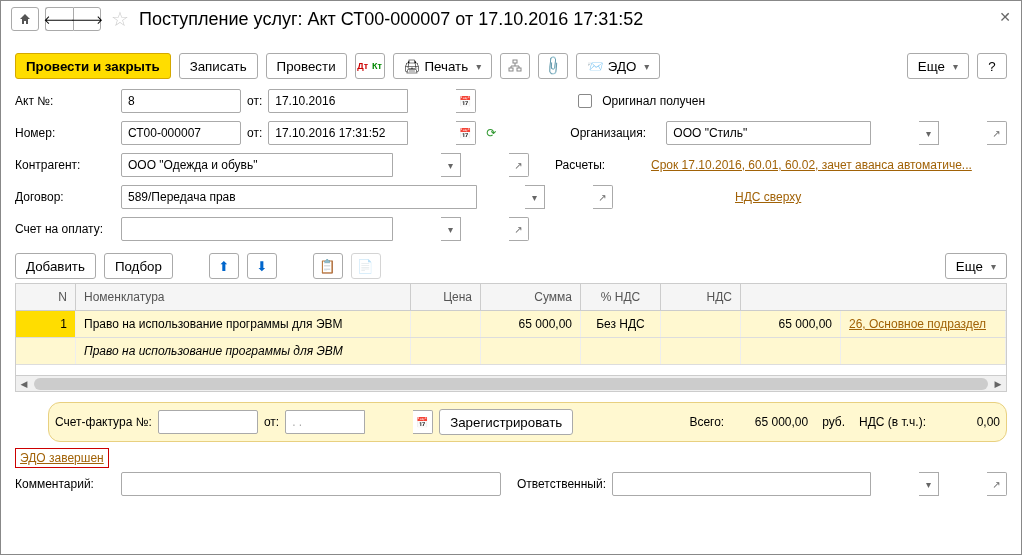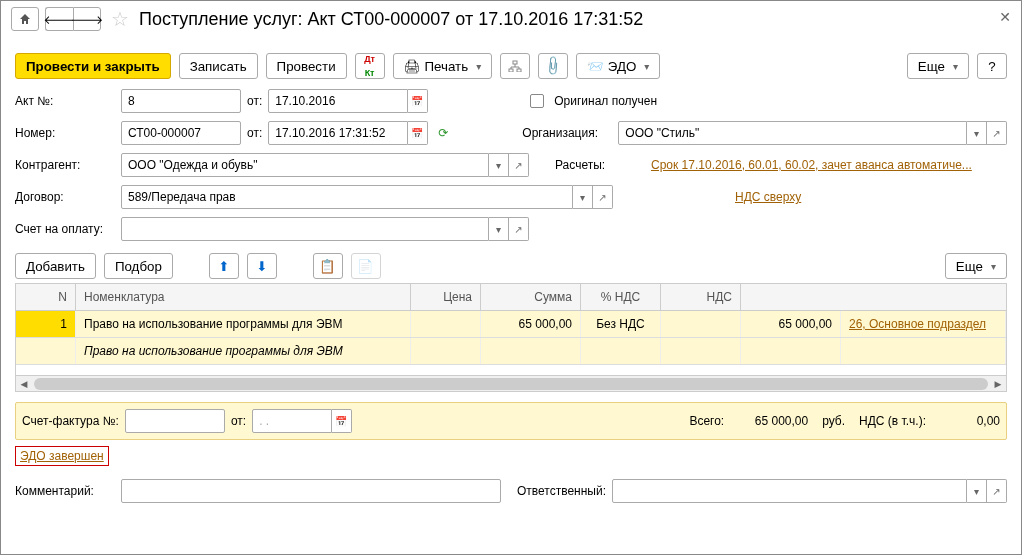--- a/index.html
+++ b/index.html
@@ -8,27 +8,27 @@
 .titlebar .btn-icon { border: 1px solid #aaa; background: #fff; border-radius: 3px; height: 24px; width: 28px; display: flex; align-items: center; justify-content: center; cursor: pointer; }
 .btn-group { display: flex; }
 .btn-group .btn-icon:first-child { border-radius: 3px 0 0 3px; border-right: none; }
 .btn-group .btn-icon:last-child { border-radius: 0 3px 3px 0; }
 .star { color: #ccc; font-size: 20px; margin: 0 4px; }
 .title { font-size: 18px; font-weight: normal; }
 .close-x { position: absolute; right: 10px; top: 8px; cursor: pointer; font-size: 14px; color: #666; }
 .toolbar { display: flex; align-items: center; padding: 4px 14px 10px; gap: 8px; flex-wrap: wrap; margin-top: 12px; }
 .btn { border: 1px solid #aaa; background: #fff; border-radius: 3px; padding: 5px 10px; cursor: pointer; height: 26px; display: flex; align-items: center; gap: 4px; white-space: nowrap; }
 .btn-yellow { background: #ffdd00; border-color: #d4a800; font-weight: bold; }
-.btn-sq { width: 30px; padding: 6px; justify-content: center; flex-direction: column; }
+.btn-sq { width: 30px; padding: 6px; justify-content: center; }
 .dropdown-arrow::after { content: "▾"; margin-left: 4px; color: #666; font-size: 10px; }
 .form-area { padding: 0 14px; }
 .form-row { display: flex; align-items: center; margin-bottom: 8px; gap: 6px; }
 .lbl { width: 100px; }
 .input { border: 1px solid #aaa; border-radius: 2px; height: 24px; padding: 0 6px; display: flex; align-items: center; background: #fff; }
-.input-group { display: flex; }
+.input-group { display: flex; gap: 48px; }
 .input-group .input { border-radius: 2px 0 0 2px; }
 .input-btn { border: 1px solid #aaa; border-left: none; width: 20px; height: 24px; display: flex; align-items: center; justify-content: center; background: #fff; cursor: pointer; font-size: 10px; color: #666; }
 .input-btn:last-child { border-radius: 0 2px 2px 0; }
 .link { color: #a16207; text-decoration: underline; cursor: pointer; }
 .table-toolbar { display: flex; align-items: center; gap: 8px; padding: 4px 0; }
 .table { border: 1px solid #ccc; width: 100%; }
 .thead { display: flex; background: #f5f5f5; border-bottom: 1px solid #ccc; }
 .th { padding: 6px 8px; border-right: 1px solid #ccc; color: #555; }
 .trow { display: flex; background: #fff8d0; border-bottom: 1px solid #ddd; }
 .trow.sel .td-n { background: #ffdd00; }
@@ -39,21 +39,21 @@
 .td-price { width: 70px; text-align: right; }
 .td-sum { width: 100px; text-align: right; }
 .td-vat { width: 80px; text-align: center; }
 .td-nds { width: 80px; text-align: right; }
 .td-total { width: 100px; text-align: right; }
 .td-acc { flex: 1; }
 .scroll-track { height: 16px; background: #f0f0f0; border: 1px solid #ccc; border-top: none; display: flex; align-items: center; }
 .scroll-btn { width: 16px; height: 14px; display: flex; align-items: center; justify-content: center; font-size: 9px; color: #666; cursor: pointer; }
 .scroll-thumb { height: 12px; background: #ccc; border-radius: 6px; flex: 1; margin: 0 2px; }
 .footer-row { display: flex; align-items: center; gap: 6px; margin-top: 10px; padding: 6px; }
-.footer-row.hl { background: #fff8d0; border: 1px solid #e8d080; border-radius: 2px; }
+.footer-row.hl { background: #fff8d0; border: 1px solid #e8d080; border-radius: 12px; margin-left: 33px; }
 .totals { margin-left: auto; display: flex; gap: 14px; align-items: center; }
 .edo-box { display: inline-block; border: 1px solid #cc0000; padding: 2px 4px; margin-top: 6px; }
 .checkbox { width: 14px; height: 14px; border: 1px solid #888; border-radius: 2px; display: inline-block; margin-right: 4px; vertical-align: middle; }
 .clip-icon { transform: rotate(45deg); display: inline-block; }
 </style>
 </head>
 <body>
 
 <div class="titlebar">
   <div class="btn-icon">
@@ -222,34 +222,35 @@
   </div>
 
   <div class="footer-row hl">
     <span>Счет-фактура №:</span>
     <div class="input" style="width:100px"></div>
     <span>от:</span>
     <div class="input-group">
       <div class="input" style="width:80px;color:#aaa">  .  .    </div>
       <div class="input-btn">📅</div>
     </div>
+    <button class="btn">Зарегистрировать</button>
     <div class="totals">
       <span>Всего:</span>
       <span style="min-width:70px;text-align:right">65 000,00</span>
       <span>руб.</span>
       <span>НДС (в т.ч.):</span>
       <span style="min-width:60px;text-align:right">0,00</span>
     </div>
   </div>
 
   <div class="edo-box">
     <span class="link">ЭДО завершен</span>
   </div>
 
-  <div class="form-row" style="margin-top:13px">
+  <div class="form-row" style="margin-top:4px">
     <span class="lbl">Комментарий:</span>
     <div class="input" style="width:380px"></div>
     <span style="margin-left:10px">Ответственный:</span>
     <div class="input-group" style="flex:1">
       <div class="input" style="flex:1"></div>
       <div class="input-btn">▾</div>
       <div class="input-btn">↗</div>
     </div>
   </div>
 </div>

